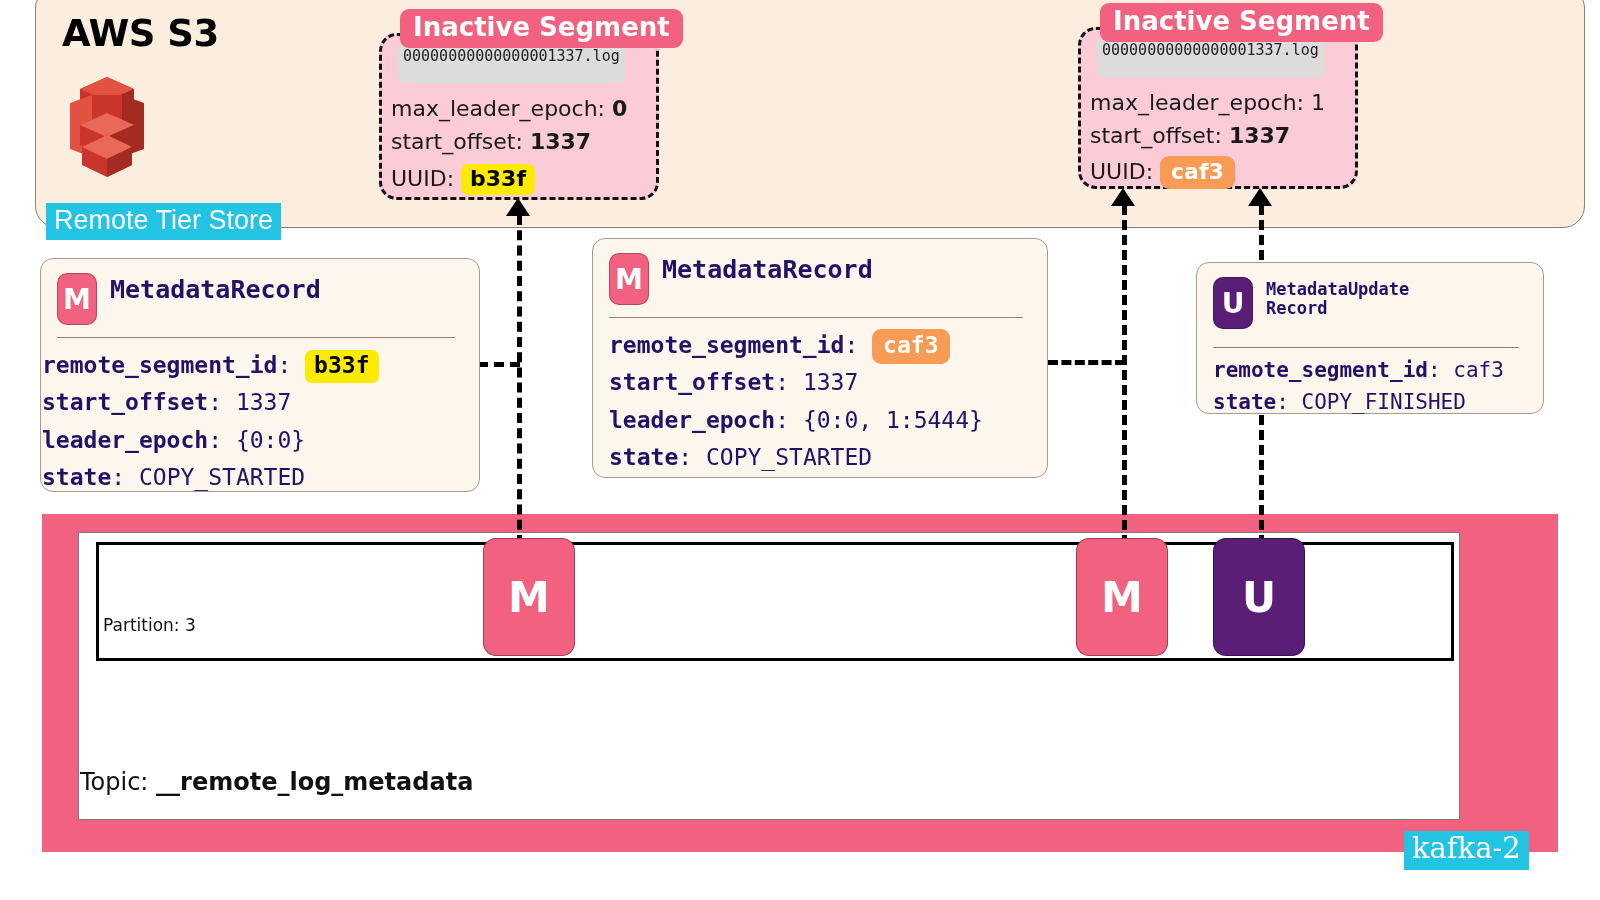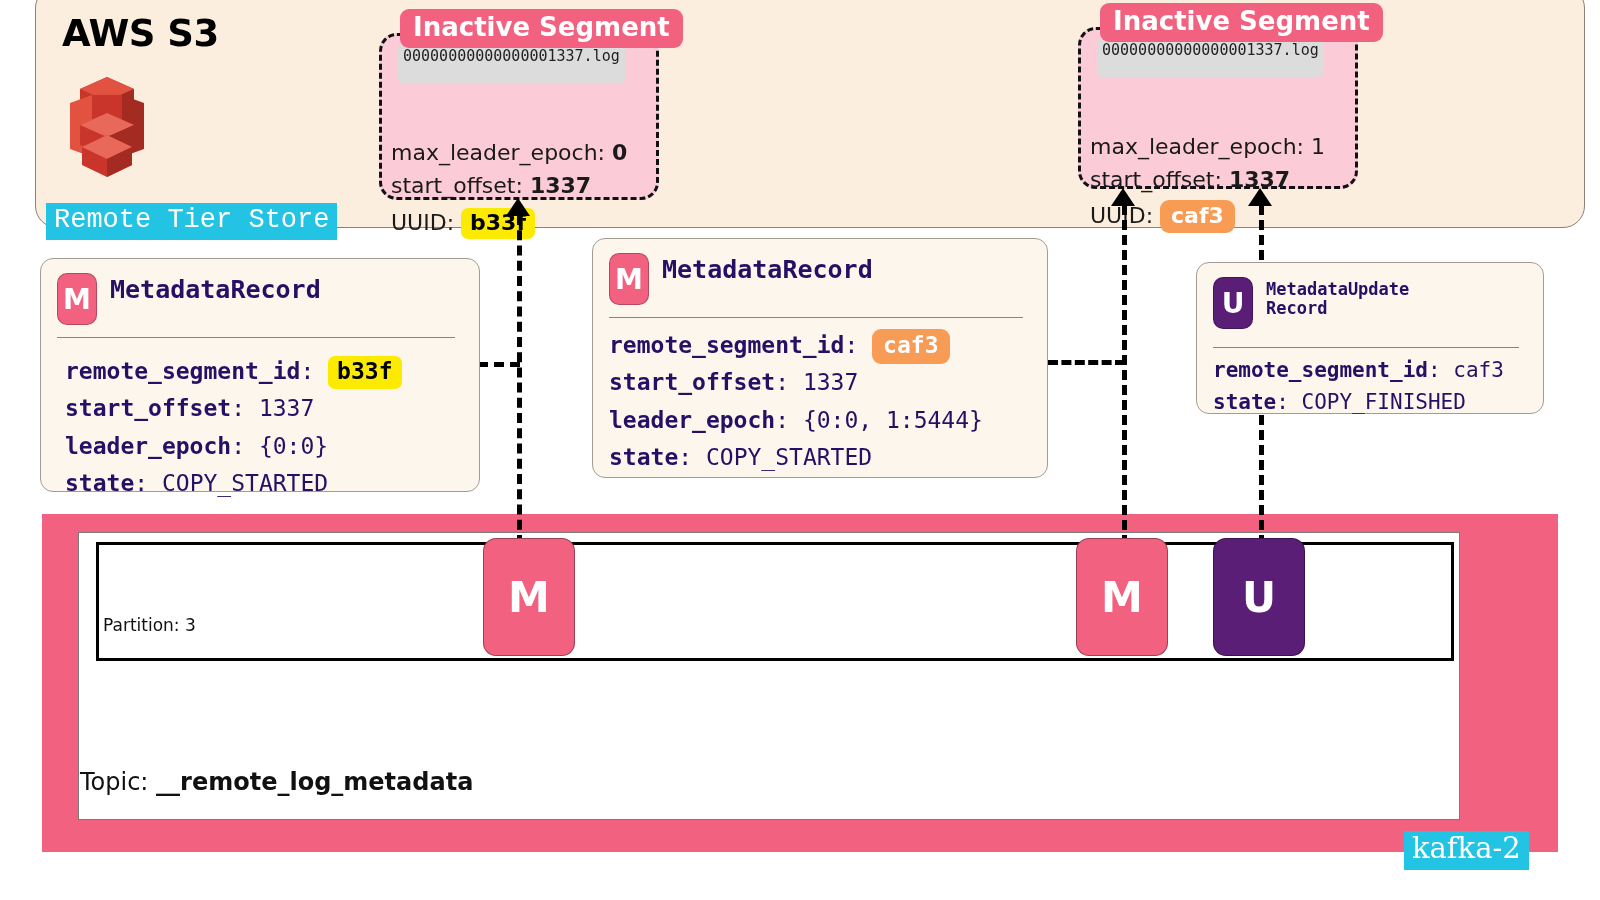--- a/index.html
+++ b/index.html
@@ -43,21 +43,21 @@
   .s3-logo {
     position: absolute;
     left: 62px; top: 75px;
     width: 90px; height: 105px;
   }
   .s3-badge {
     position: absolute;
     left: 46px; top: 203px;
     background: #23C3E4;
     color: #ffffff;
-    font-family: Liberation Mono, monospace;
+    font-family: Liberation Sans, sans-serif;
     font-size: 27px;
     padding: 2px 8px 4px 8px;
     white-space: nowrap;
     line-height: 1.15;
   }
 
   
   .seg-card {
     position: absolute;
     background: #FBCCD8;
@@ -87,21 +87,20 @@
     padding: 2px 5px 18px 5px;
     white-space: nowrap;
     z-index: 5;
   }
   .seg-lines {
     position: absolute;
     font-size: 22px;
     color: #1a1a1a;
     line-height: 1.52;
     white-space: nowrap;
-    margin-top: 44px;
   }
   .seg-lines b { font-weight: bold; }
   .chip-yellow {
     background: #FCEB00;
     color: #000000;
     font-weight: bold;
     border-radius: 7px;
     padding: 2px 9px 3px 9px;
     display: inline-block;
     line-height: 1.2;
@@ -334,21 +333,21 @@
     <div class="vline" style="left:1259px; top:205px; height:340px;"></div>
     <div class="arrowhead" style="left:1248px; top:188px;"></div>
   </div>
 
   <div class="rec-card" style="left:40px; top:258px; width:440px; height:234px;">
     <div class="rec-head">
       <div class="rec-icon icon-m">M</div>
       <div class="rec-name">MetadataRecord</div>
     </div>
     <div class="rec-rule" style="left:16px; top:78px; width:398px;"></div>
-    <div class="rec-body" style="left:24px; top:88px;margin-top:6px;">
+    <div class="rec-body" style="left:1px; top:88px;">
       <div>
         <span class="k">remote_segment_id</span><span class="v">: </span><span class="chip-yellow">b33f</span>
       </div>
       <div>
         <span class="k">start_offset</span><span class="v">: </span><span class="v">1337</span>
       </div>
       <div>
         <span class="k">leader_epoch</span><span class="v">: </span><span class="v">{0:0}</span>
       </div>
       <div>

